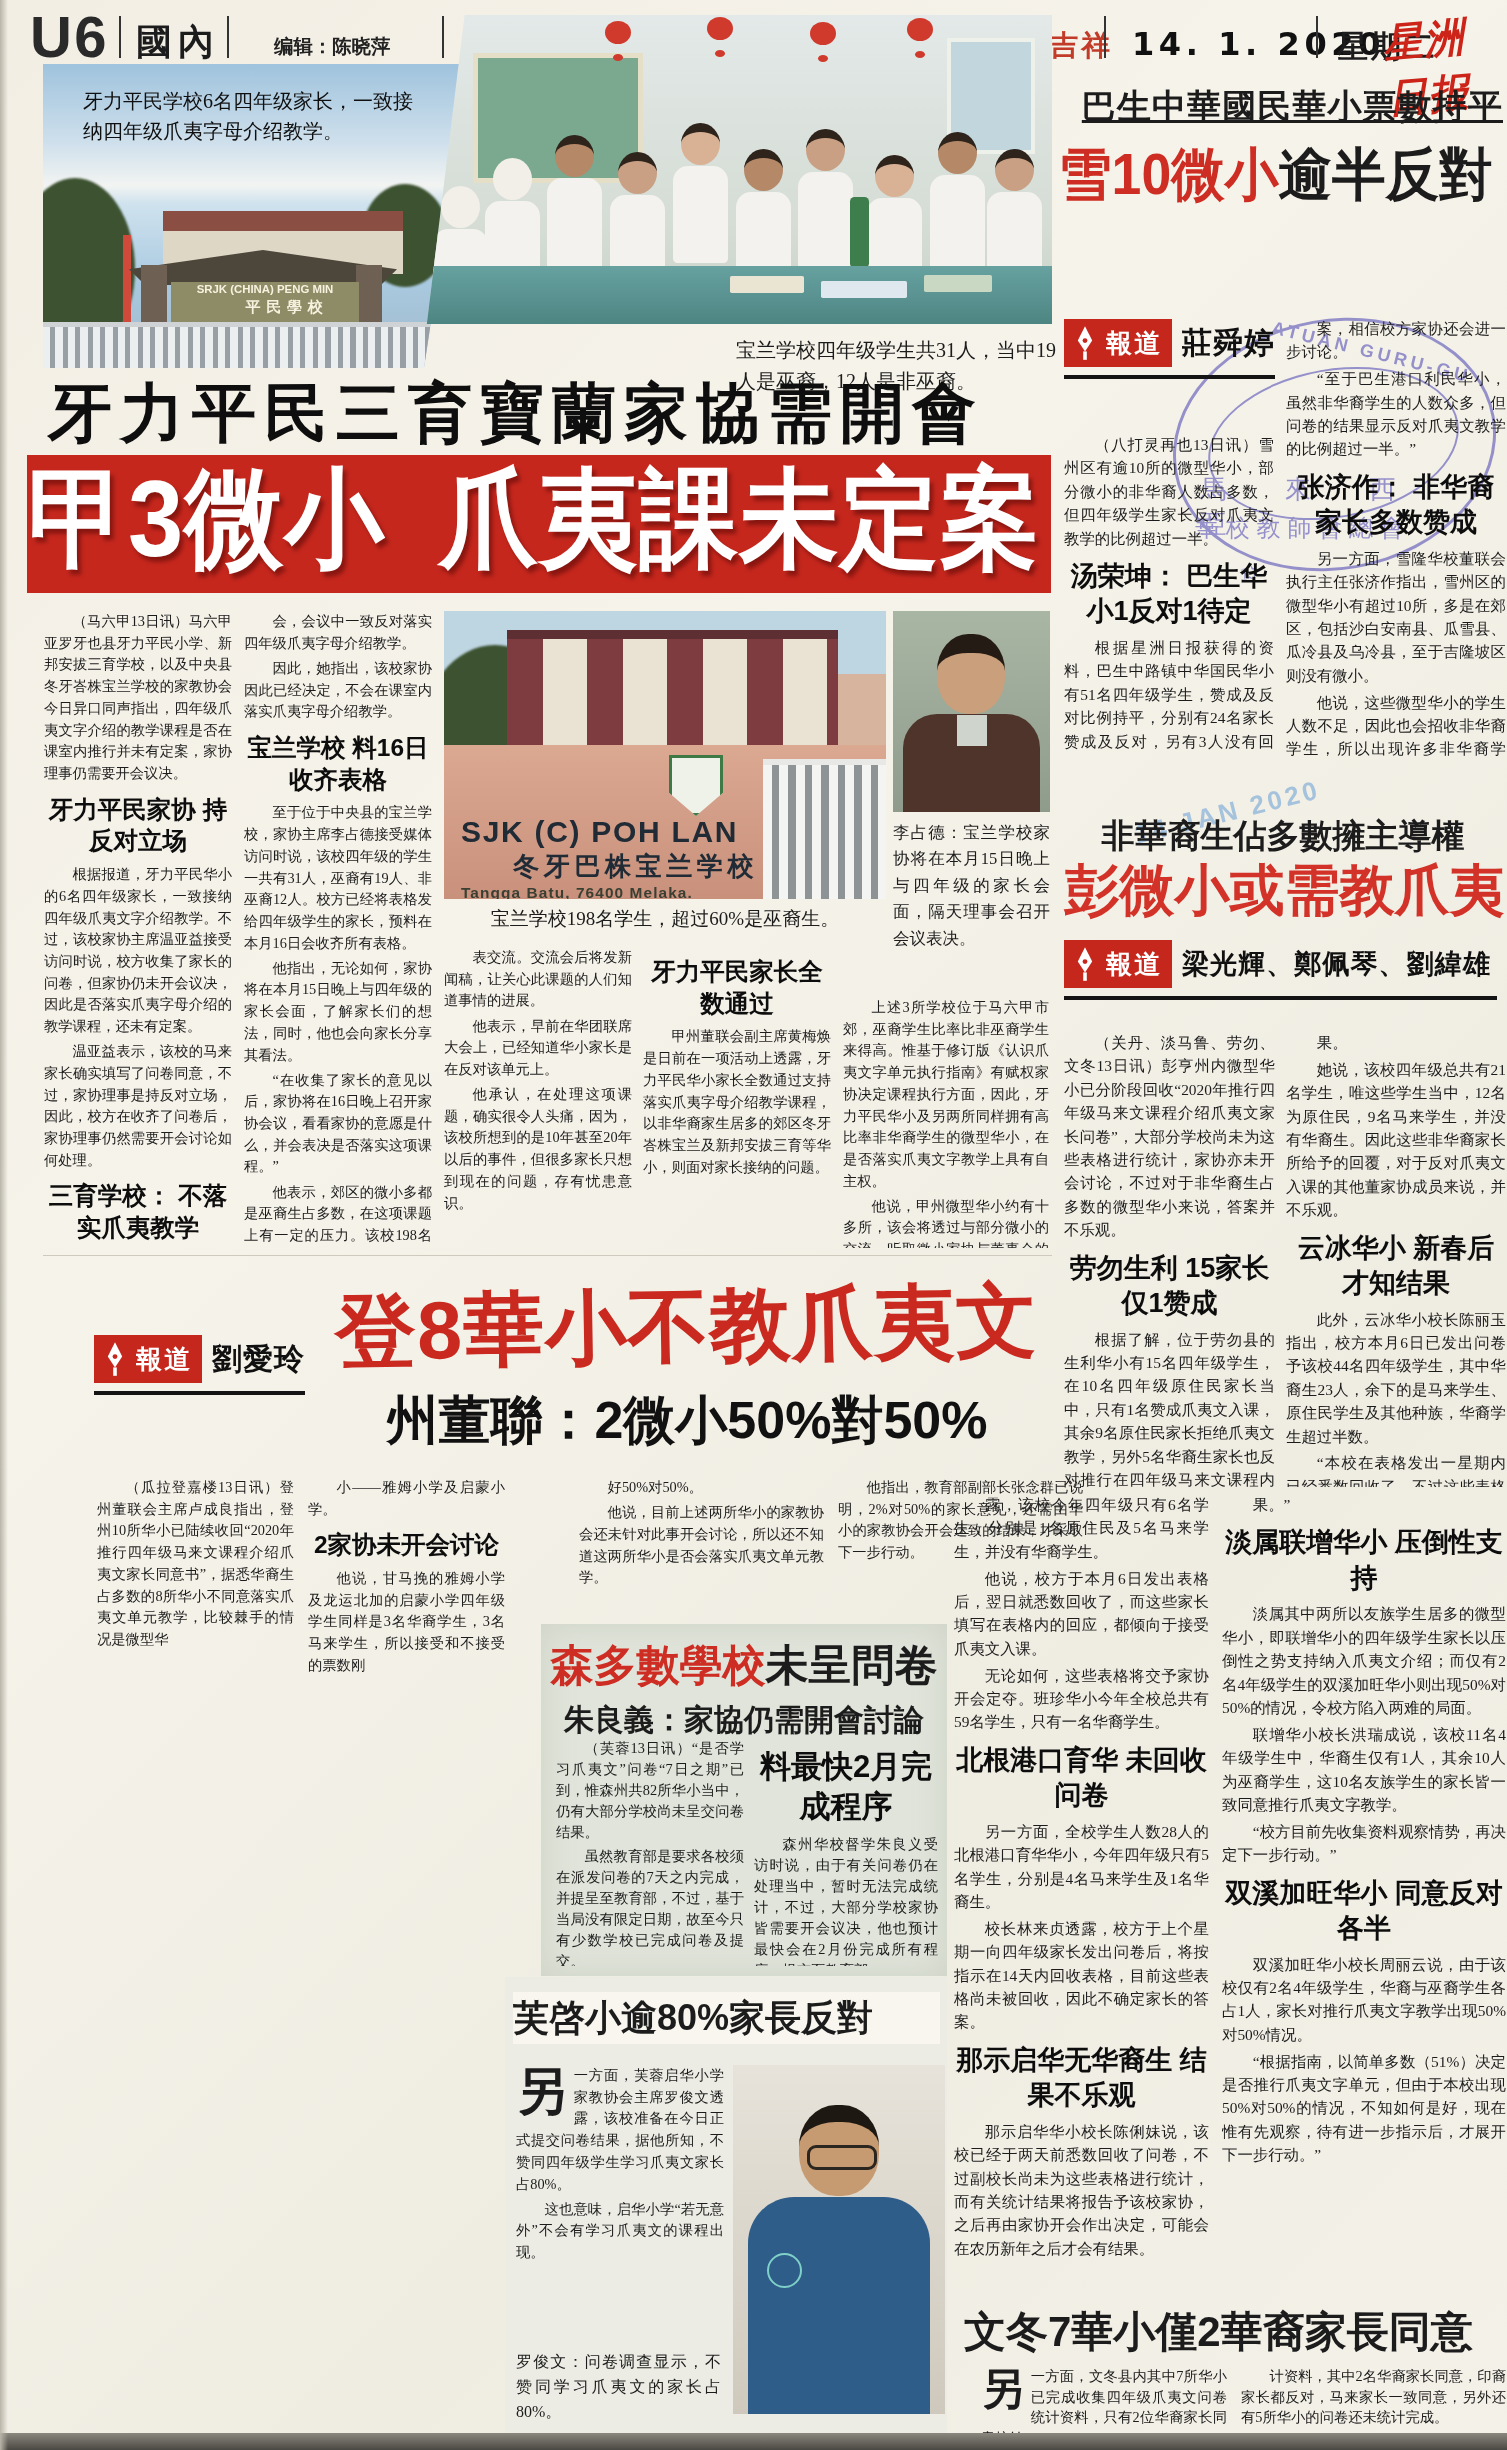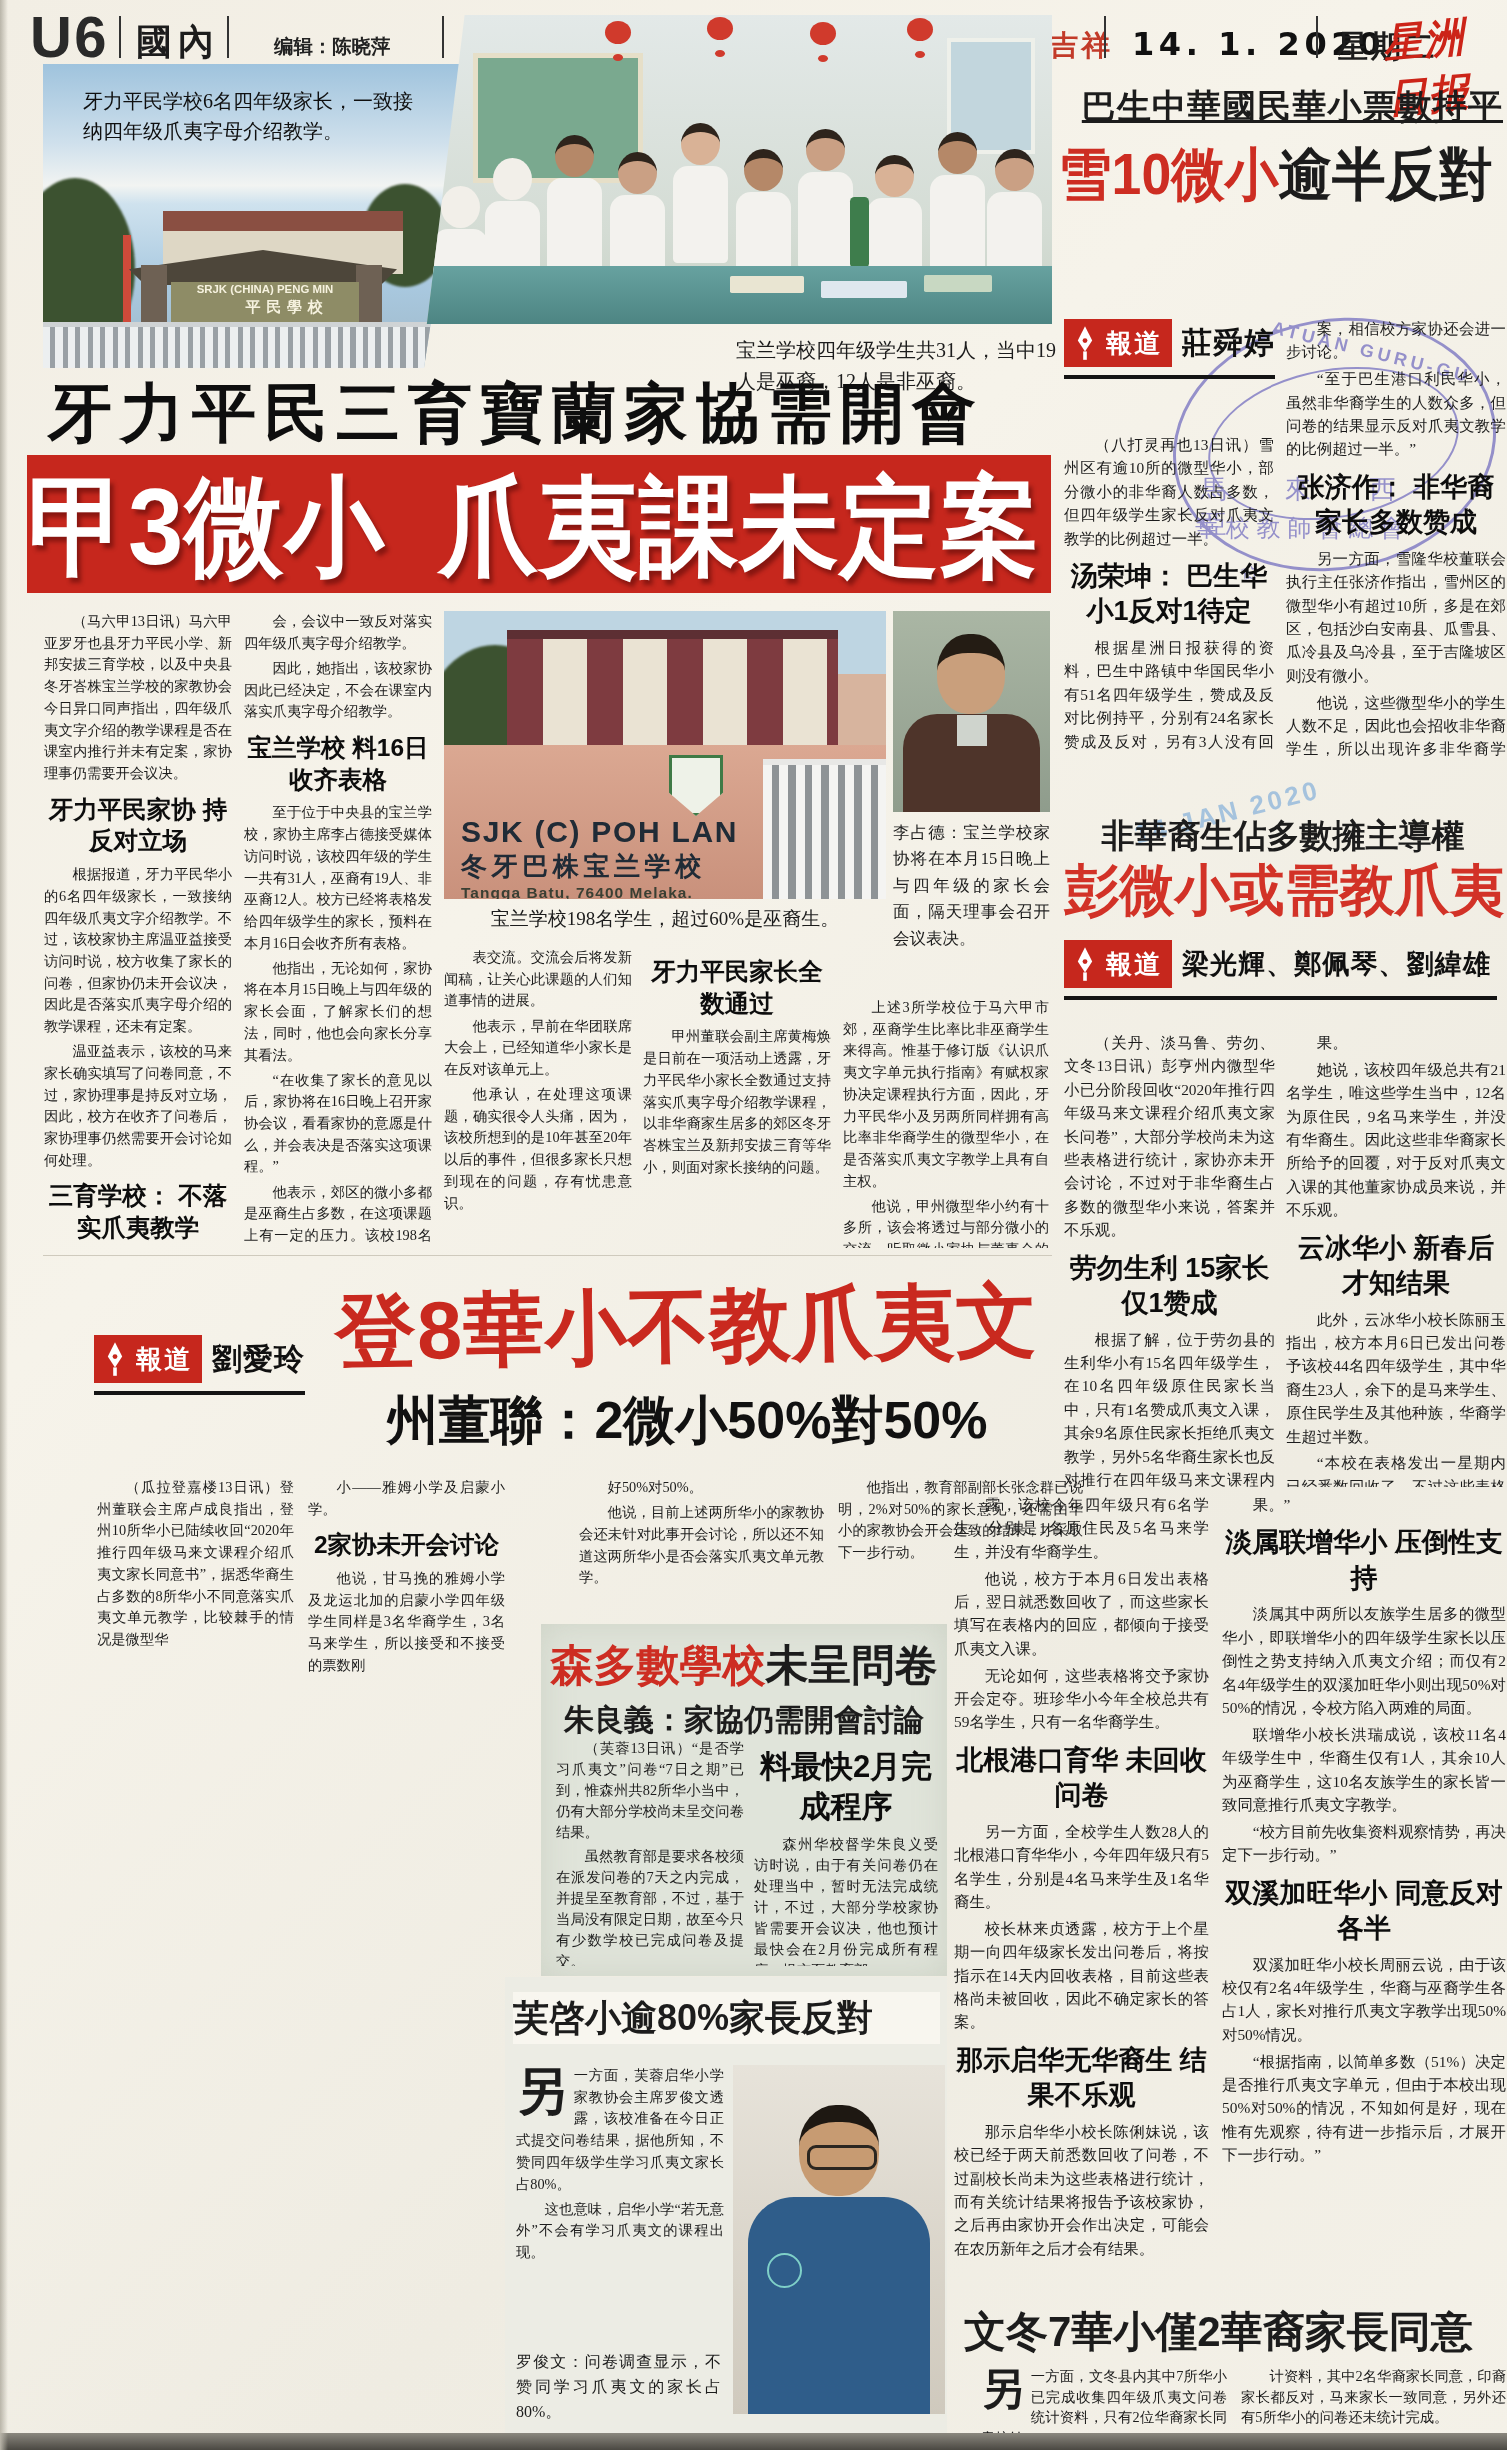--- a/index.html
+++ b/index.html
@@ -55,39 +55,39 @@
   #stamp{left:1172px;top:319px;width:348px;height:297px;opacity:.62;}
   .oval{border:3.4px solid #5b55b8;border-radius:50%;}
   #stamp .cn1{left:28.5px;top:153px;width:297px;font:400 26px "Liberation Serif",serif;color:#5b55b8;letter-spacing:26px;}
   #stamp .cn2{left:23px;top:193px;width:308px;font:400 24px "Liberation Serif",serif;color:#5b55b8;letter-spacing:6.8px;}
   #stamp .arc{left:97px;top:23px;font:700 18px "Liberation Sans",sans-serif;color:#5b55b8;letter-spacing:4px;transform:rotate(14deg);}
   #stamp .star{left:68px;top:240px;font-size:23px;color:#5b55b8;}
   #bluestamp{left:1132px;top:797px;font:800 26px "Liberation Sans",sans-serif;color:rgba(70,140,210,.45);transform:rotate(-14deg);letter-spacing:3.4px;}
 
   
   #kickerM{left:48px;top:370px;width:1004px;font:900 64px "Liberation Sans",sans-serif;letter-spacing:8px;color:#0e0e0e;}
-  #banner{left:27px;top:455px;width:1024px;height:138px;background:#c6271d;display:flex;align-items:flex-start;justify-content:center;gap:5.7px;}
+  #banner{left:27px;top:455px;width:1024px;height:138px;background:#c6271d;display:flex;align-items:flex-end;justify-content:center;gap:5.7px;}
   .bannertxt{font:900 108px "Liberation Sans",sans-serif;color:#fff;letter-spacing:1.1px;text-shadow:4px 4.6px 4.6px rgba(60,0,0,.45);white-space:nowrap;transform:scaleX(.92);}
   #bolt{width:46px;height:128px;background:#fff;clip-path:polygon(55% 0,100% 0,62% 45%,88% 45%,18% 100%,40% 52%,12% 52%);filter:drop-shadow(3.4px 3.4px 2.3px rgba(60,0,0,.4));}
 
   .col{position:absolute;overflow:hidden;}
   .para{margin:0 0 3.4px 0;text-indent:2em;text-align:justify;font-size:14.3px;line-height:21.7px;}
   .nodent{text-indent:0;}
   .colhead{font:900 24.5px "Liberation Sans",sans-serif;text-align:center;line-height:1.3;margin:9px 0 6.8px;color:#0d0d0d;}
   .rcol .para{font-size:15.4px;line-height:23.4px;}
   .rcol .colhead{font-size:27px;}
 
   
   #pohlan{left:444px;top:611px;width:442px;height:288px;background:linear-gradient(#bed5e2 0 63px,#d7b49e 63px);overflow:hidden;}
   #plbuild{left:63px;top:19.4px;width:331px;height:120px;background:repeating-linear-gradient(90deg,#7e3b40 0 36px,#eae3d3 36px 80px);border-top:9px solid #5d2f33;}
   #plwall{left:0;top:134px;width:100%;height:154px;background:linear-gradient(#dba892,#c9917c);}
   #plshield{left:225px;top:144px;width:48px;height:55px;background:#eef2e8;border:3.4px solid #3f7a46;clip-path:polygon(0 0,100% 0,100% 62%,50% 100%,0 62%);}
   #plsign{left:17px;top:204px;width:297px;color:#202b36;font-family:"Liberation Sans",sans-serif;}
   #plsign .l1{font-weight:800;font-size:30px;letter-spacing:1.7px;}
-  #plsign .l2{font-weight:800;font-size:26px;letter-spacing:4.6px;}
+  #plsign .l2{font-weight:800;font-size:26px;letter-spacing:4.6px;text-align:right;}
   #plsign .l3{font-weight:700;font-size:15.4px;letter-spacing:1.1px;color:#3a3f33;}
   #plgate{left:319px;top:148px;width:123px;height:140px;background:repeating-linear-gradient(90deg,#f4f4f2 0 8.6px,#8e9396 8.6px 16.5px);border-top:6.8px solid #e8e8e6;}
   #pltree{left:-23px;top:34px;width:148px;height:188px;}
   #capPL{left:444px;top:906px;width:442px;text-align:center;font:400 19px "Liberation Serif",serif;}
 
   
   #lee{left:893px;top:611px;width:157px;height:201px;background:linear-gradient(#aab6a4,#8f9c8c);overflow:hidden;}
   .head{position:absolute;border-radius:46%;background:#c99f7c;}
   #lee .head{left:44px;top:23px;width:68px;height:80px;border-top:19.4px solid #241c14;box-sizing:border-box;}
   #lee .torso{position:absolute;left:10.3px;top:103px;width:137px;height:103px;border-radius:34px 34px 0 0;background:#4e342a;}

